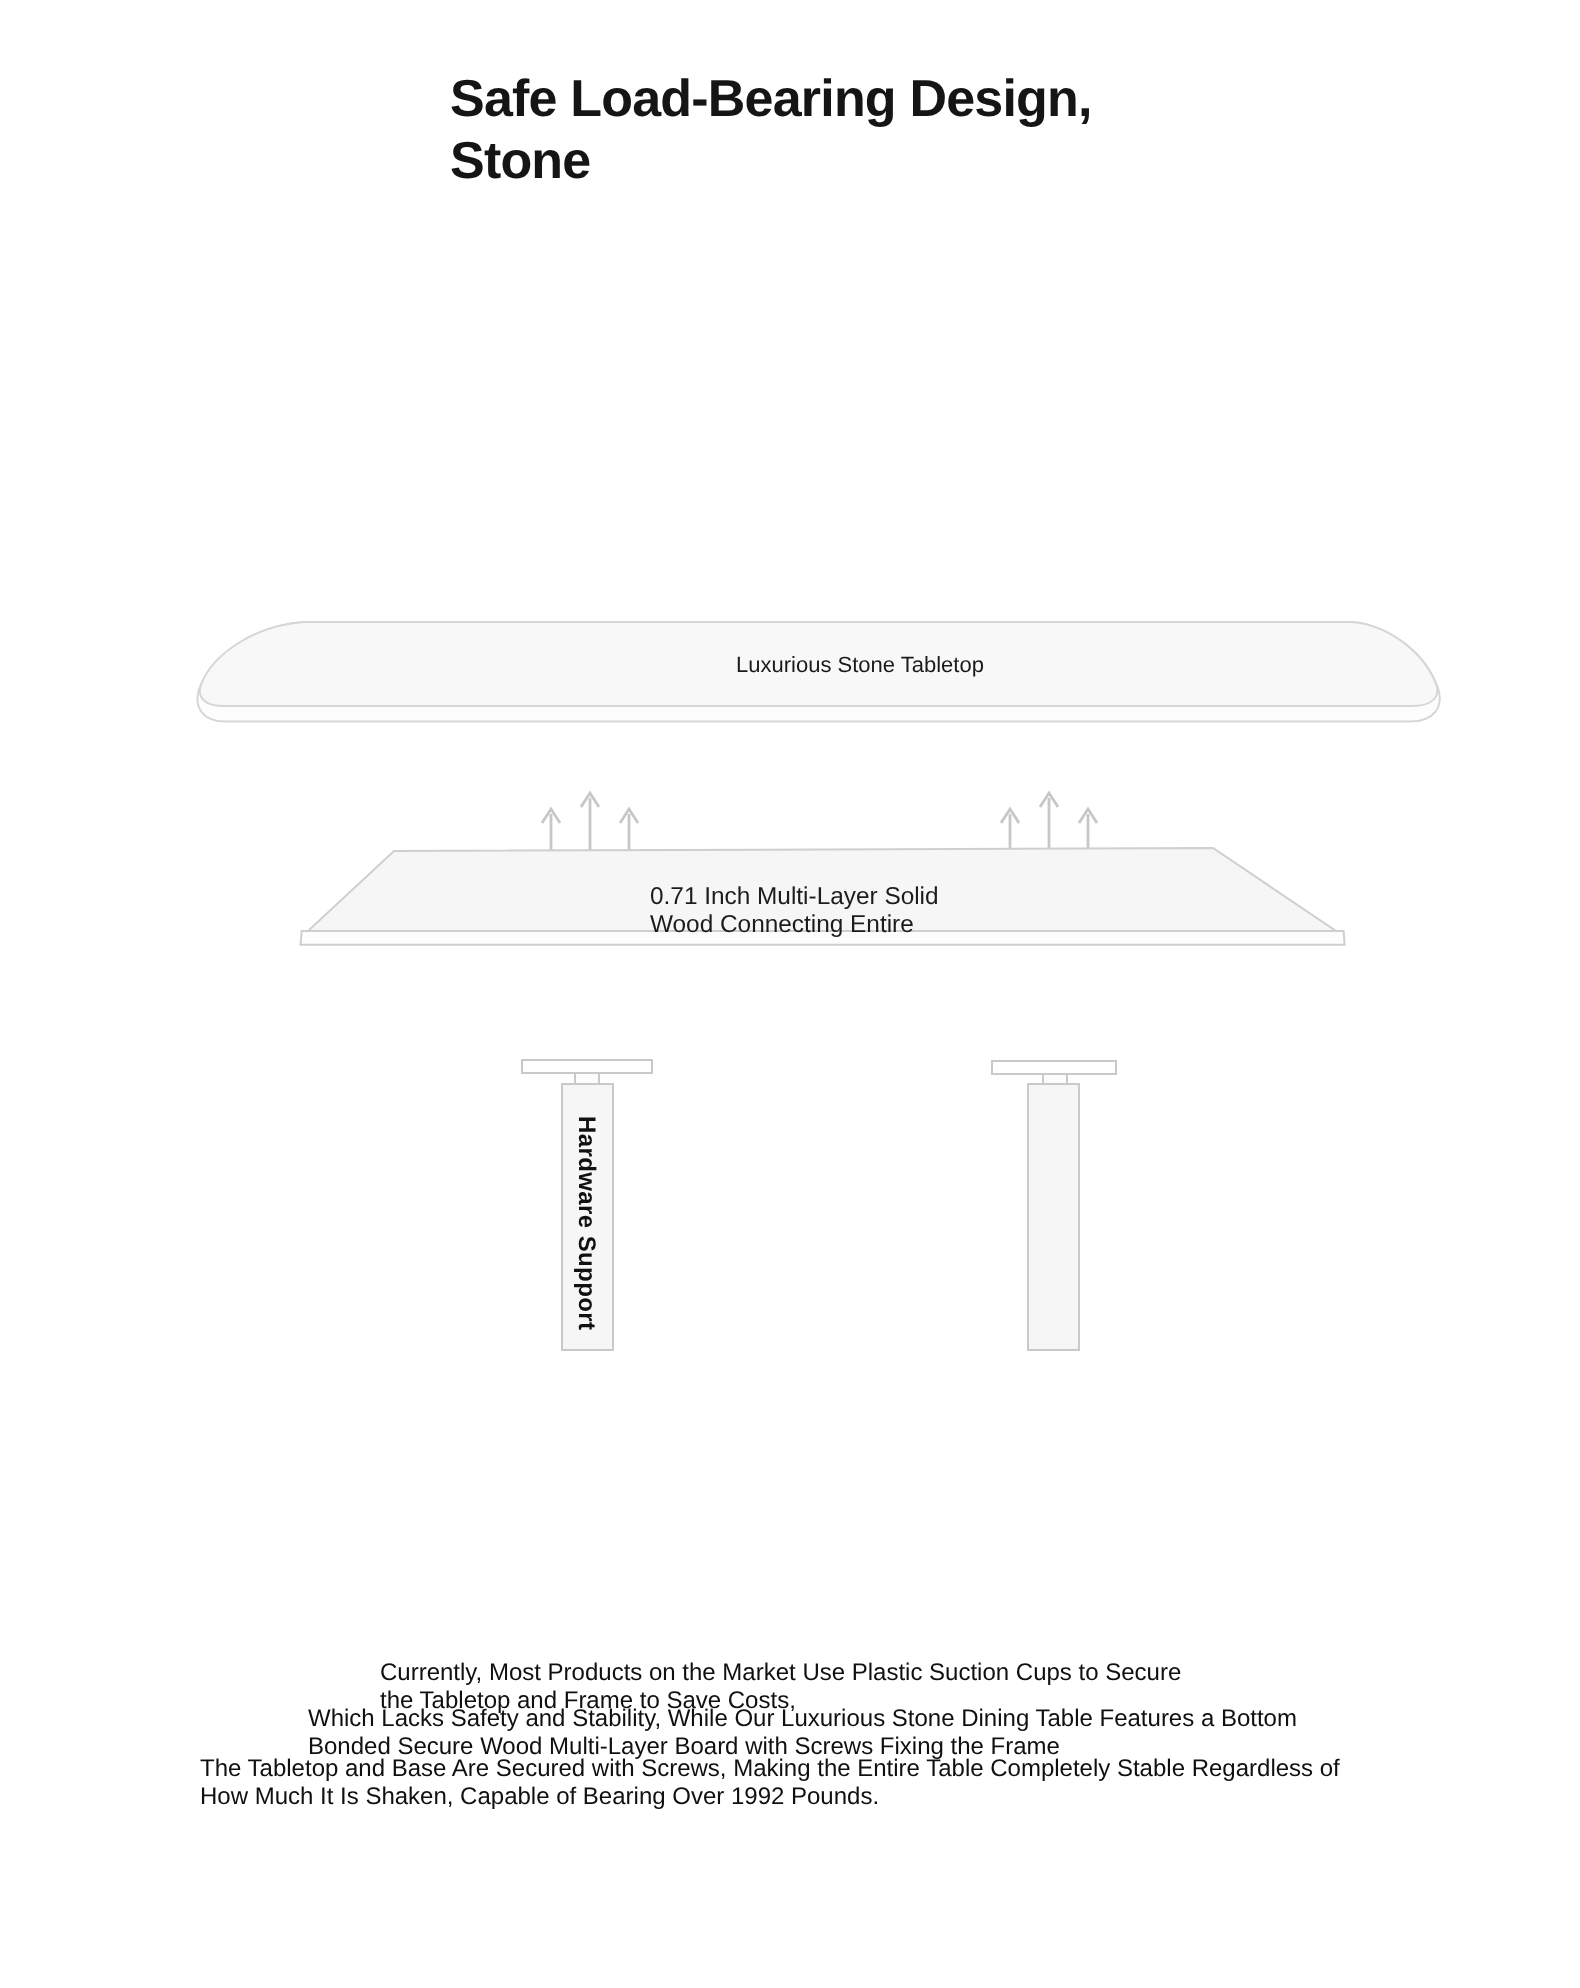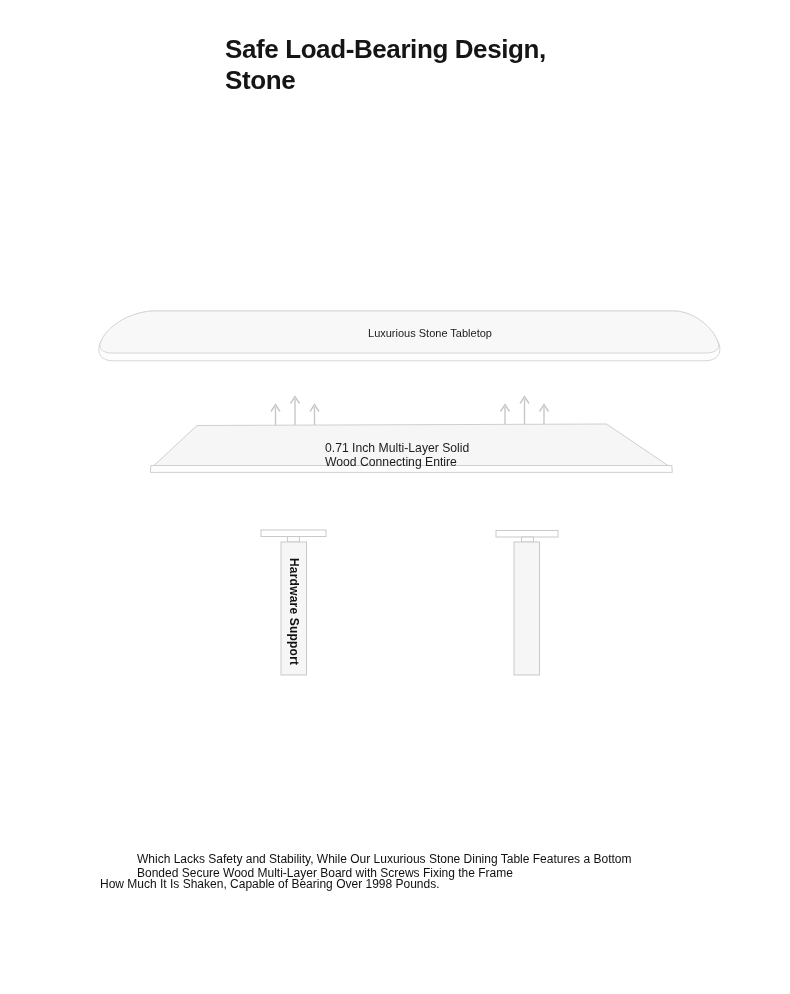--- a/index.html
+++ b/index.html
@@ -31,21 +31,21 @@
   }
   .leg-label{
     left:280px;top:552px;width:27px;height:120px;
     display:flex;align-items:center;justify-content:center;
     writing-mode:vertical-rl;text-orientation:mixed;
     font-size:12px;font-weight:700;letter-spacing:0.2px;color:#111;
   }
   
   .para{font-size:12px;line-height:13.6px;font-weight:500;color:#101010;white-space:nowrap;}
   .p1{left:190px;top:830px;}
-  .p2{left:137px;top:853px;}
+  .p2{left:154px;top:853px;}
   .p3{left:100px;top:878px;}
 </style>
 </head>
 <body>
 
 <div id="stage">
 
   <div class="abs title">
     <div>Safe Load-Bearing Design,</div>
     <div>Stone</div>
@@ -94,21 +94,26 @@
     </g>
   </svg>
 
   <div class="abs tabletop-label">Luxurious Stone Tabletop</div>
   <div class="abs board-label">
     <div>0.71 Inch Multi-Layer Solid</div>
     <div>Wood Connecting Entire</div>
   </div>
   <div class="abs leg-label">Hardware Support</div>
 
+  <div class="abs para p1">
+    <div>Currently, Most Products on the Market Use Plastic Suction Cups to Secure</div>
+    <div>the Tabletop and Frame to Save Costs,</div>
+  </div>
   <div class="abs para p2">
     <div>Which Lacks Safety and Stability, While Our Luxurious Stone Dining Table Features a Bottom</div>
     <div>Bonded Secure Wood Multi-Layer Board with Screws Fixing the Frame</div>
   </div>
   <div class="abs para p3">
-    <div>How Much It Is Shaken, Capable of Bearing Over 1998 Pounds.</div>
+    <div>The Tabletop and Base Are Secured with Screws, Making the Entire Table Completely Stable Regardless of</div>
+    <div>How Much It Is Shaken, Capable of Bearing Over 1992 Pounds.</div>
   </div>
 
 </div>
 
 </body></html>

